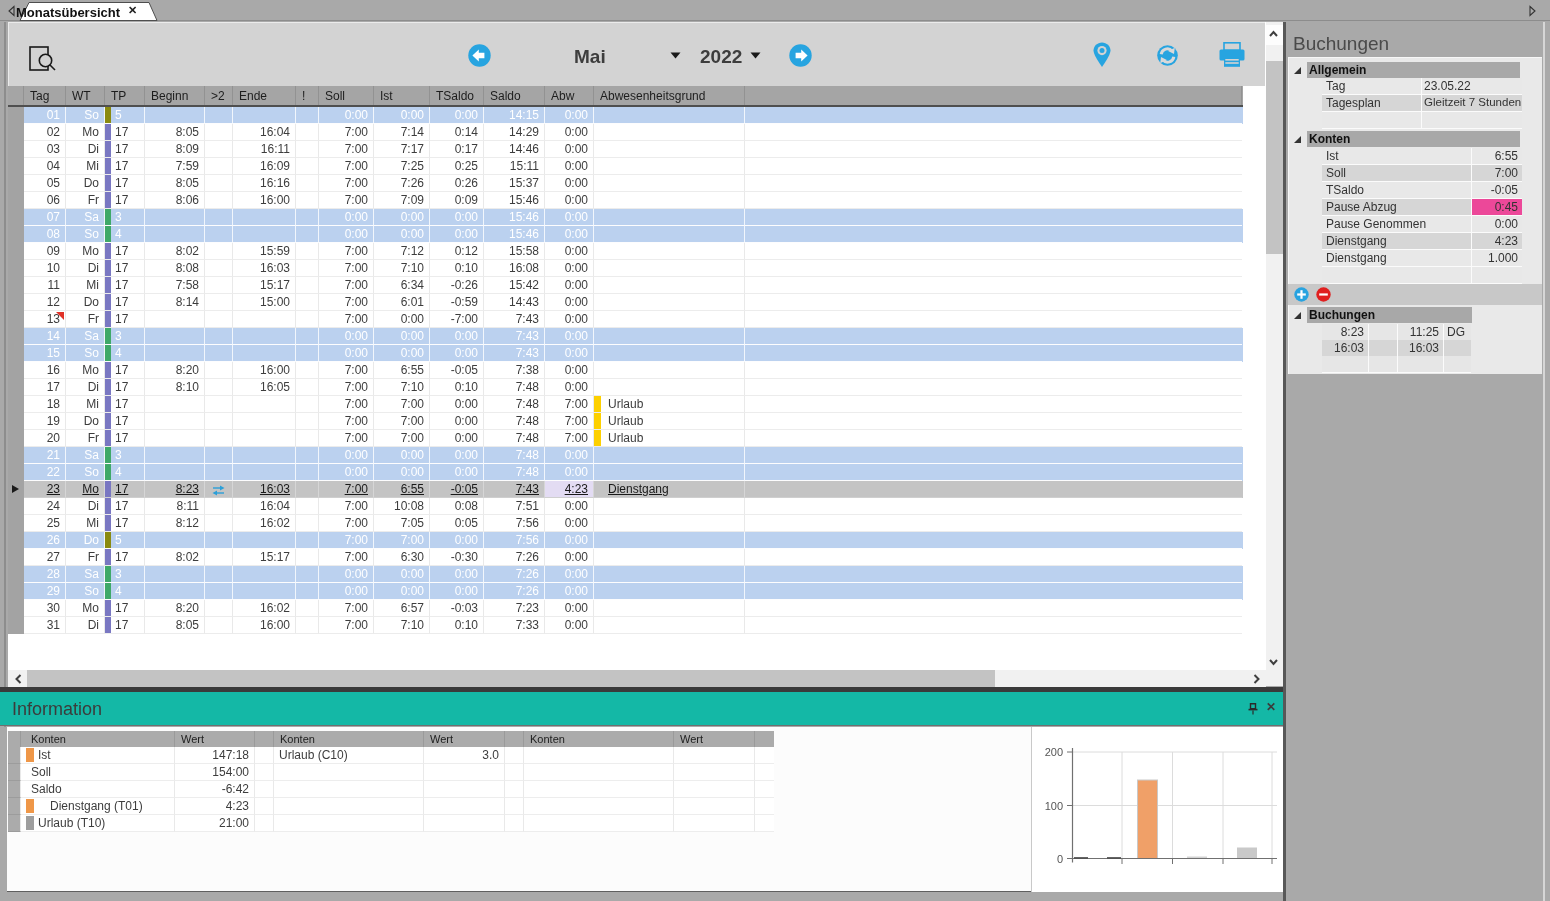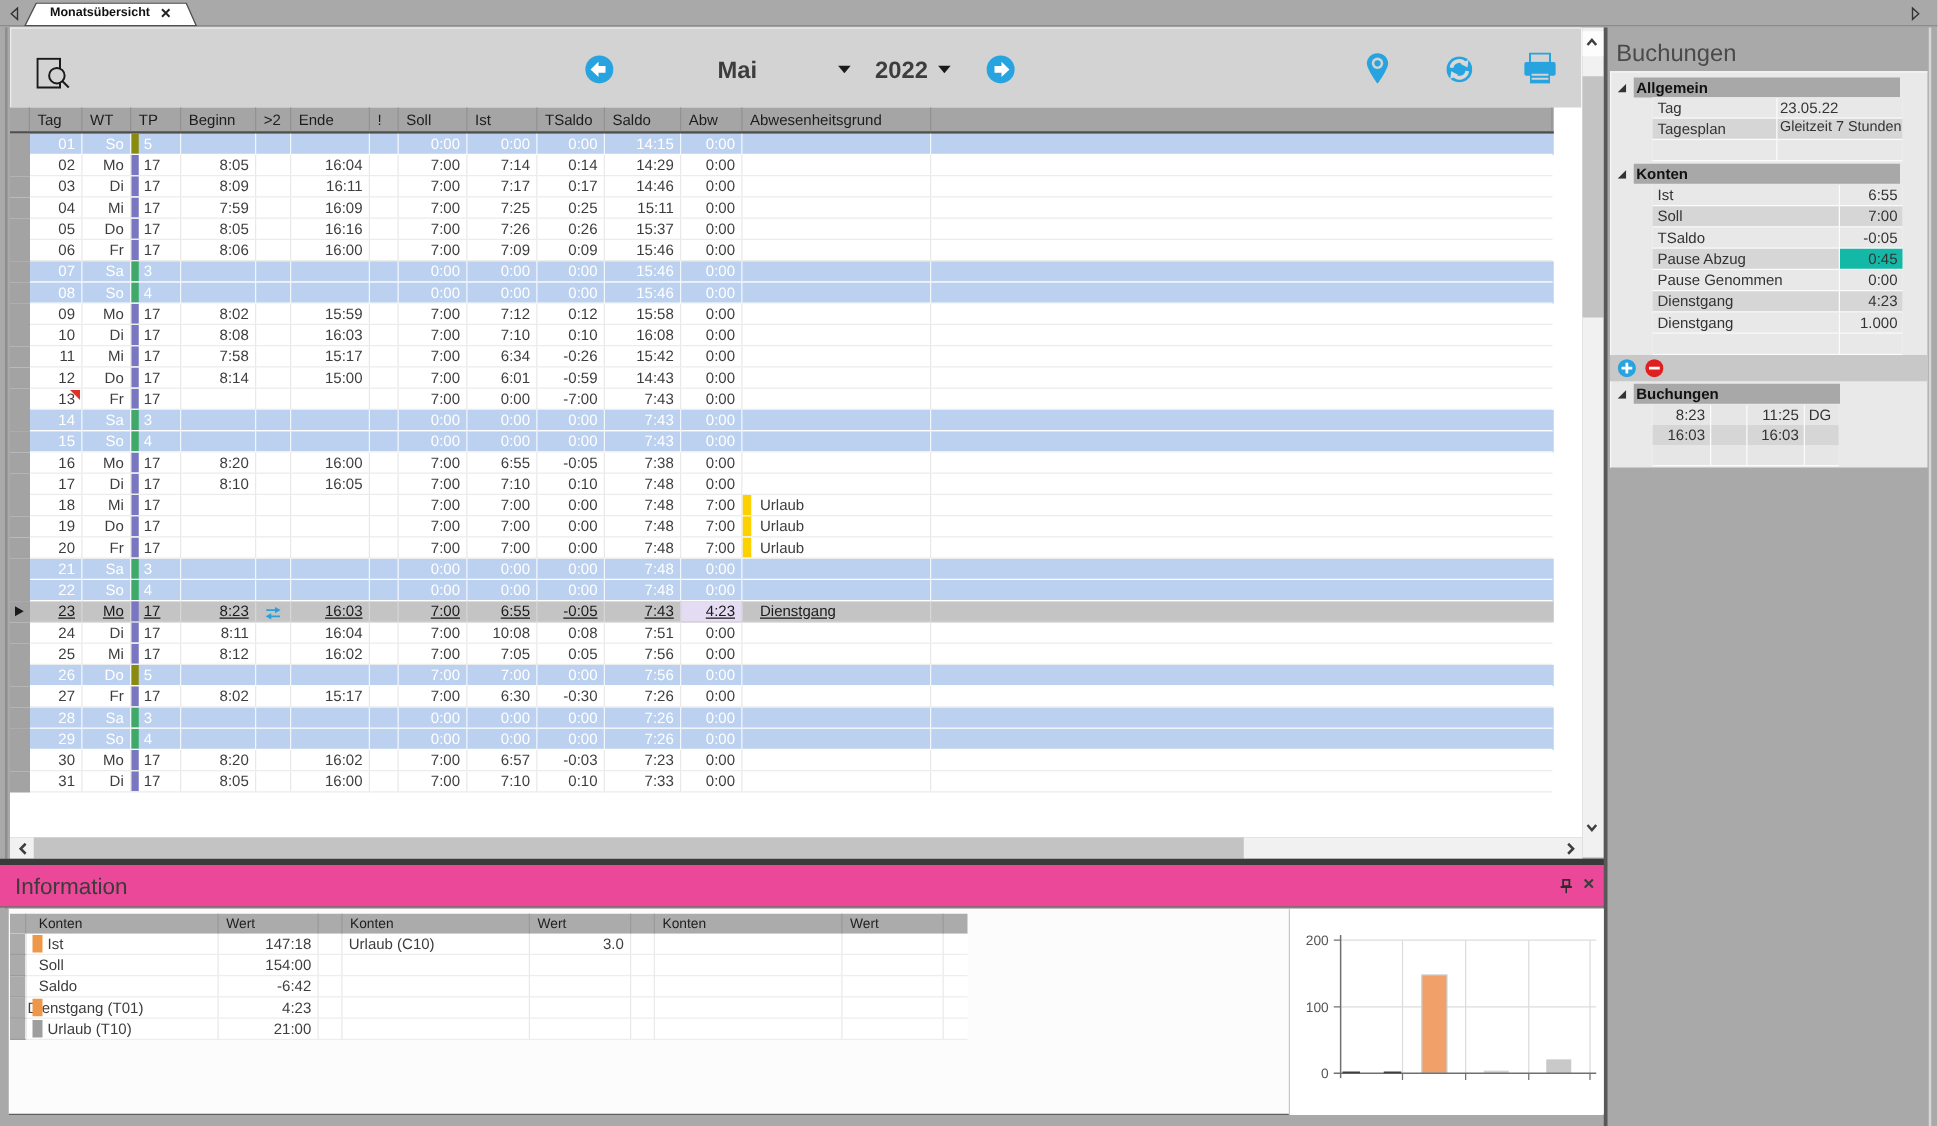--- a/index.html
+++ b/index.html
@@ -1,21 +1,21 @@
 <!DOCTYPE html>
 <html><head><meta charset="utf-8">
 <style>
 * { margin:0; padding:0; box-sizing:border-box; }
 html,body { width:1550px; height:901px; overflow:hidden; }
 body { font-family:"Liberation Sans",sans-serif; background:#a9a9a9; position:relative; }
 .abs { position:absolute; }
 
 
 #tabbar { left:0; top:0; width:1550px; height:21px; background:#a9a9a9; border-bottom:1px solid #8c8c8c; }
-#tabtxt { left:40px; top:5px; font-size:10px; font-weight:bold; color:#111; }
+#tabtxt { left:16px; top:5px; font-size:13px; font-weight:bold; color:#111; }
 #tabx { left:128px; top:4px; font-size:11px; font-weight:bold; color:#222; }
 
 
 #panewhite { left:8px; top:22px; width:1258px; height:648px; background:#ffffff; }
 #toolbar { left:8px; top:22px; width:1257px; height:64px; background:#d3d3d3; border-left:1px solid #ebebeb; border-top:1px solid #ebebeb; }
 .tbtxt { font-size:19px; font-weight:bold; color:#3d3d3d; }
 
 
 #thead { left:8px; top:86px; width:1235px; height:21px; background:#a5a5a5; border-bottom:2px solid #4f4f4f; display:flex; font-size:12px; color:#1d1d1d; }
 #thead .h { padding:3px 0 0 6px; border-right:1px solid #929292; height:100%; }
@@ -49,21 +49,21 @@
 .selarr { position:absolute; left:4px; top:4px; width:0; height:0;
   border-left:7px solid #1a1a1a; border-top:4.5px solid transparent; border-bottom:4.5px solid transparent; }
 
 
 .sb { background:#f1f1f1; }
 .sbbtn { position:absolute; background:#fdfdfd; }
 .sbthumb { position:absolute; background:#c3c3c3; }
 
 
 #split { left:0; top:687px; width:1285px; height:5px; background:#3a3a3a; }
-#infotitle { left:0; top:692px; width:1285px; height:34px; background:#ec4899; border-bottom:1px solid #6f6f6f; color:#3b3b3b; font-size:18px; }
+#infotitle { left:0; top:692px; width:1285px; height:34px; background:#14b8a6; border-bottom:1px solid #6f6f6f; color:#3b3b3b; font-size:18px; }
 #infobg { left:0; top:727px; width:1285px; height:174px; background:#a9a9a9; }
 #infobox { left:7px; top:727px; width:1276px; height:165px; background:#fcfcfc; border-bottom:1px solid #5f5f5f; }
 #infotbl { left:8px; top:731px; width:766px; }
 #infotbl .ih { display:flex; height:16px; background:#ababab; font-size:11px; color:#1d1d1d; }
 #infotbl .ih .h { padding:2px 0 0 6px; border-right:1px solid #9a9a9a; height:100%; }
 #infotbl .ir { display:flex; height:17px; font-size:12px; color:#3d3d3d; background:#fff; }
 #infotbl .ir .c { border-right:1px solid #e9e9e9; border-bottom:1px solid #ededed; height:100%; padding-top:1px; white-space:nowrap; }
 .ic-gut { width:13px; background:#ababab; border-bottom:1px solid #9c9c9c !important; }
 .ic-k1 { width:154px; position:relative; }
 .ic-w1 { width:80px; text-align:right; padding-right:5px; }
@@ -768,21 +768,21 @@
       <div class="c ic-gap1"></div>
       <div class="c ic-k2"></div>
       <div class="c ic-w2"></div>
       <div class="c ic-gap2"></div>
       <div class="c ic-k3"></div>
       <div class="c ic-w3"></div>
       <div class="c ic-gap3"></div>
     </div>
 <div class="ir">
       <div class="c ic-gut"></div>
-      <div class="c ic-k1" style="padding-left:1px"><span class="iblk" style="background:#ef9748"></span>Dienstgang (T01)</div>
+      <div class="c ic-k1" style="padding-left:29px"><span class="iblk" style="background:#ef9748"></span>Dienstgang (T01)</div>
       <div class="c ic-w1">4:23</div>
       <div class="c ic-gap1"></div>
       <div class="c ic-k2"></div>
       <div class="c ic-w2"></div>
       <div class="c ic-gap2"></div>
       <div class="c ic-k3"></div>
       <div class="c ic-w3"></div>
       <div class="c ic-gap3"></div>
     </div>
 <div class="ir">
@@ -853,21 +853,21 @@
 <div class="prow abs" style="top:165px;width:200px">
     <div class="lab" style="width:149px;background:#d6d6d6">Soll</div>
     <div class="val" style="width:50px;background:#d6d6d6;">7:00</div>
   </div>
 <div class="prow abs" style="top:182px;width:200px">
     <div class="lab" style="width:149px;background:#e8e8e8">TSaldo</div>
     <div class="val" style="width:50px;background:#e8e8e8;">-0:05</div>
   </div>
 <div class="prow abs" style="top:199px;width:200px">
     <div class="lab" style="width:149px;background:#d6d6d6">Pause Abzug</div>
-    <div class="val" style="width:50px;background:#14b8a6;">0:45</div>
+    <div class="val" style="width:50px;background:#ec4899;">0:45</div>
   </div>
 <div class="prow abs" style="top:216px;width:200px">
     <div class="lab" style="width:149px;background:#e8e8e8">Pause Genommen</div>
     <div class="val" style="width:50px;background:#e8e8e8;">0:00</div>
   </div>
 <div class="prow abs" style="top:233px;width:200px">
     <div class="lab" style="width:149px;background:#d6d6d6">Dienstgang</div>
     <div class="val" style="width:50px;background:#d6d6d6;">4:23</div>
   </div>
 <div class="prow abs" style="top:250px;width:200px">

